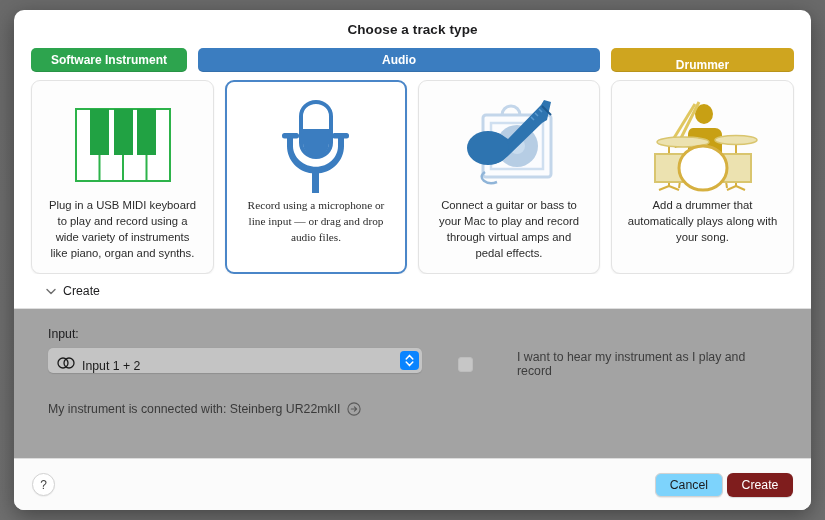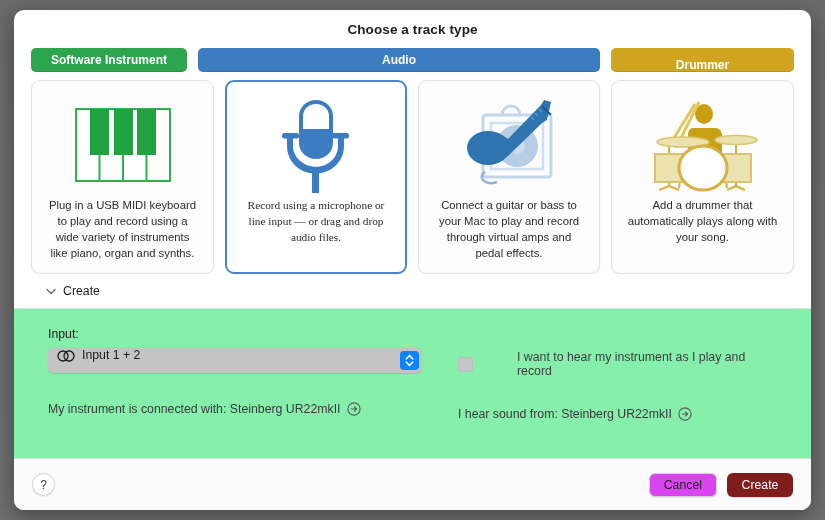--- a/index.html
+++ b/index.html
@@ -118,42 +118,42 @@
     cursor: default;
   }
   .details-label {
     font-size: 12.3px;
     color: #1d1d1f;
   }
 
   
   .panel {
     flex: 1;
-    background: #86efac;
+    background: #a3a3a3;
     padding: 18px 34px 8px 34px;
     box-sizing: border-box;
     position: relative;
   }
   .field-label {
     font-size: 12.3px;
     color: #1d1d1f;
     margin-bottom: 7px;
   }
   .panel-grid {
     display: flex;
   }
   .col-left  { width: 374px; }
   .col-right { flex: 1; padding-left: 36px; }
 
   .popup {
     position: relative;
     height: 25px;
     background: #c4c4c4;
     border-radius: 5px;
-    display: flex; align-items: flex-start;
+    display: flex; align-items: flex-end;
     padding-left: 9px;
     box-sizing: border-box;
     box-shadow: 0 0.5px 1px rgba(0,0,0,0.12);
     cursor: default;
   }
   .popup-label {
     font-size: 12.3px;
     color: #1b1b1b;
     margin-left: 7px;
   }
@@ -226,25 +226,25 @@
     height: 24px;
     min-width: 66px;
     border-radius: 6px;
     display: flex; align-items: center; justify-content: center;
     font-size: 12.3px;
     padding: 0 14px;
     box-sizing: border-box;
     cursor: default;
   }
   .btn.cancel {
-    background: #d946ef;
+    background: #7dd3fc;
     border: 1px solid #d2d2d2;
     color: #1d1d1f;
     box-shadow: 0 0.5px 1px rgba(0,0,0,0.08);
-    margin-right: 10px;
+    margin-right: 4px;
   }
   .btn.create {
     background: #7f1d1d;
     color: #ffffff;
     box-shadow: 0 0.5px 1px rgba(0,0,0,0.14);
   }
 </style>
 </head>
 <body>
 
@@ -394,29 +394,20 @@
               </svg>
             </span>
           </div>
         </div>
 
         <div class="col-right">
           <div class="check-row">
             <span class="checkbox"></span>
             <span class="check-label">I want to hear my instrument as I play and record</span>
           </div>
-          <div class="info-row">
-            <span>I hear sound from: Steinberg UR22mkII</span>
-            <span class="chev">
-              <svg width="14" height="14" viewBox="0 0 14 14">
-                <circle cx="7" cy="7" r="6.1" fill="none" stroke="#5a5a5a" stroke-width="1.1"></circle>
-                <path d="M4.3 7h5.2M7.4 4.9L9.6 7L7.4 9.1" fill="none" stroke="#5a5a5a" stroke-width="1.1" stroke-linecap="round" stroke-linejoin="round"></path>
-              </svg>
-            </span>
-          </div>
         </div>
       </div>
     </div>
 
     <div class="footer">
       <div class="help-btn">?</div>
       <div class="spacer"></div>
       <div class="btn cancel">Cancel</div>
       <div class="btn create">Create</div>
     </div>

